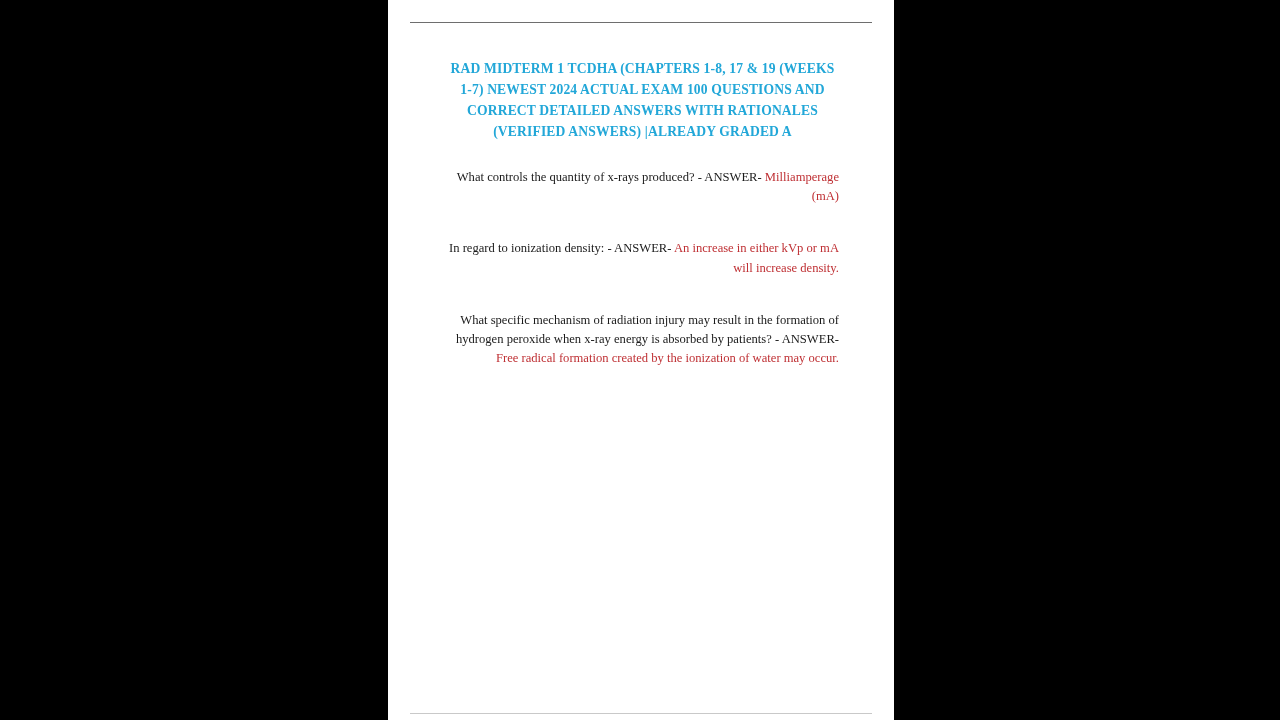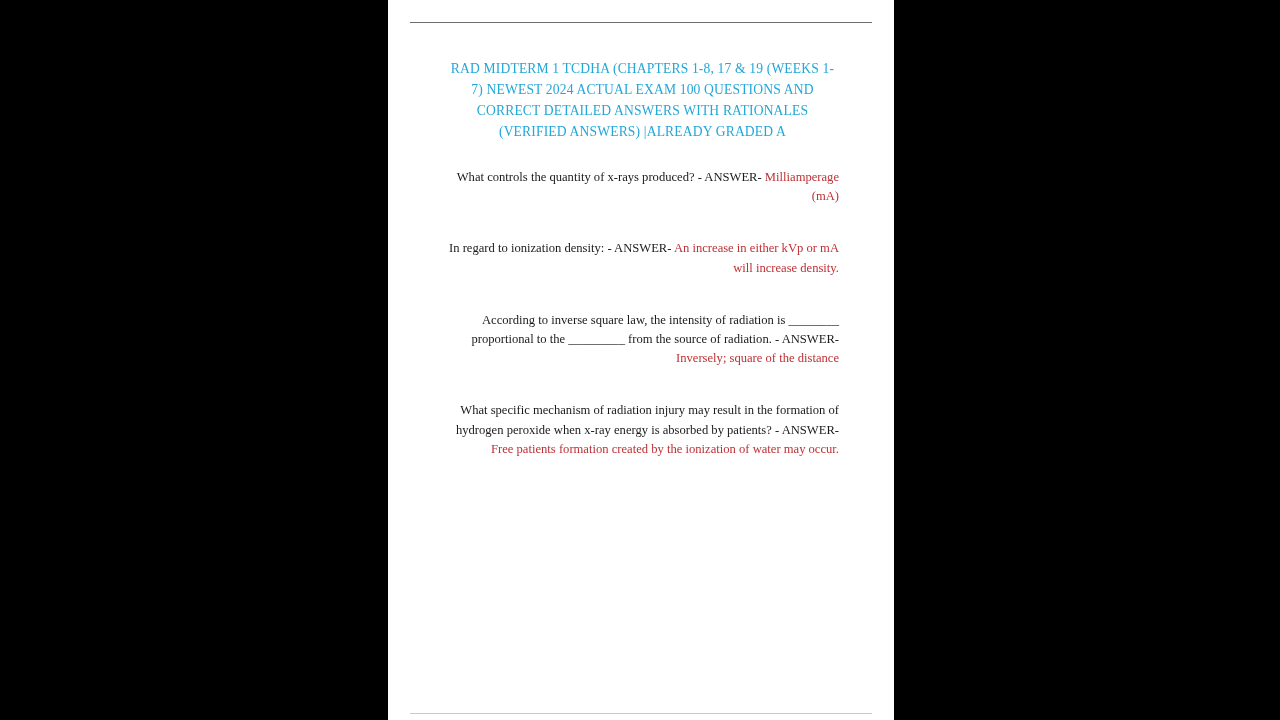--- a/index.html
+++ b/index.html
@@ -50,21 +50,21 @@
 
   .content {
     position: absolute;
     left: 58px;
     top: 58px;
     width: 393px;
   }
 
   .doc-title {
     color: #22a7d8;
-    font-weight: normal;
+    font-weight: bold;
     font-size: 13.6px;
     line-height: 21px;
     text-align: center;
     letter-spacing: 0.15px;
     margin: 0 0 26px 0;
     padding: 0 2px;
   }
 
   .qa-block {
     font-size: 12.6px;
@@ -95,27 +95,24 @@
       <h1 class="doc-title">RAD MIDTERM 1 TCDHA (CHAPTERS 1-8, 17 &amp; 19 (WEEKS 1-7) NEWEST 2024 ACTUAL EXAM 100 QUESTIONS AND CORRECT DETAILED ANSWERS WITH RATIONALES (VERIFIED ANSWERS) |ALREADY GRADED A</h1>
 
       <p class="qa-block">
         <span>What controls the quantity of x-rays produced? - ANSWER-</span><span class="ans"> Milliamperage (mA)</span>
       </p>
 
       <p class="qa-block">
         <span>In regard to ionization density: - ANSWER-</span><span class="ans"> An increase in either kVp or mA will increase density.</span>
       </p>
 
-      <p class="qa-block">
-        <span>According to inverse square law, the intensity of radiation is ________ proportional to the _________ from the source of radiation. - ANSWER-</span><span class="ans"> Inversely; square of the distance</span>
-      </p>
 
 
       <p class="qa-block">
-        <span>What specific mechanism of radiation injury may result in the formation of hydrogen peroxide when x-ray energy is absorbed by patients? - ANSWER-</span><span class="ans"> Free patients formation created by the ionization of water may occur.</span>
+        <span>What specific mechanism of radiation injury may result in the formation of hydrogen peroxide when x-ray energy is absorbed by patients? - ANSWER-</span><span class="ans"> Free radical formation created by the ionization of water may occur.</span>
       </p>
 
     </div>
 
     <div class="rule-bottom"></div>
 
   </div>
 
 </div>
 

